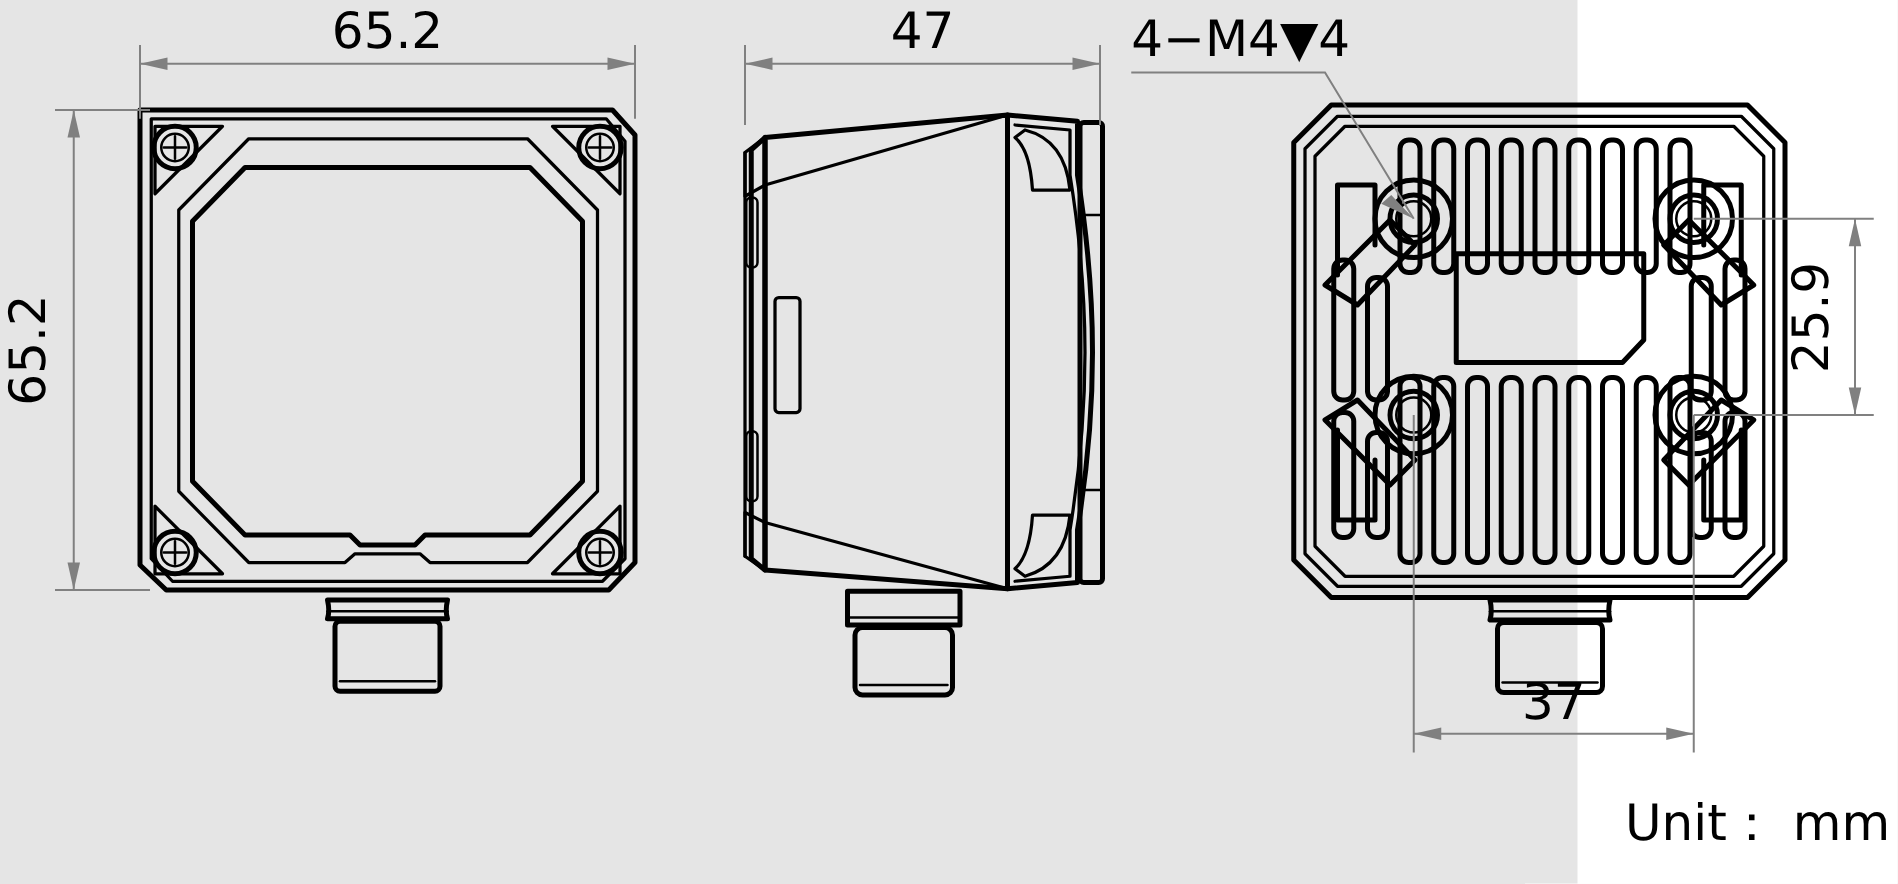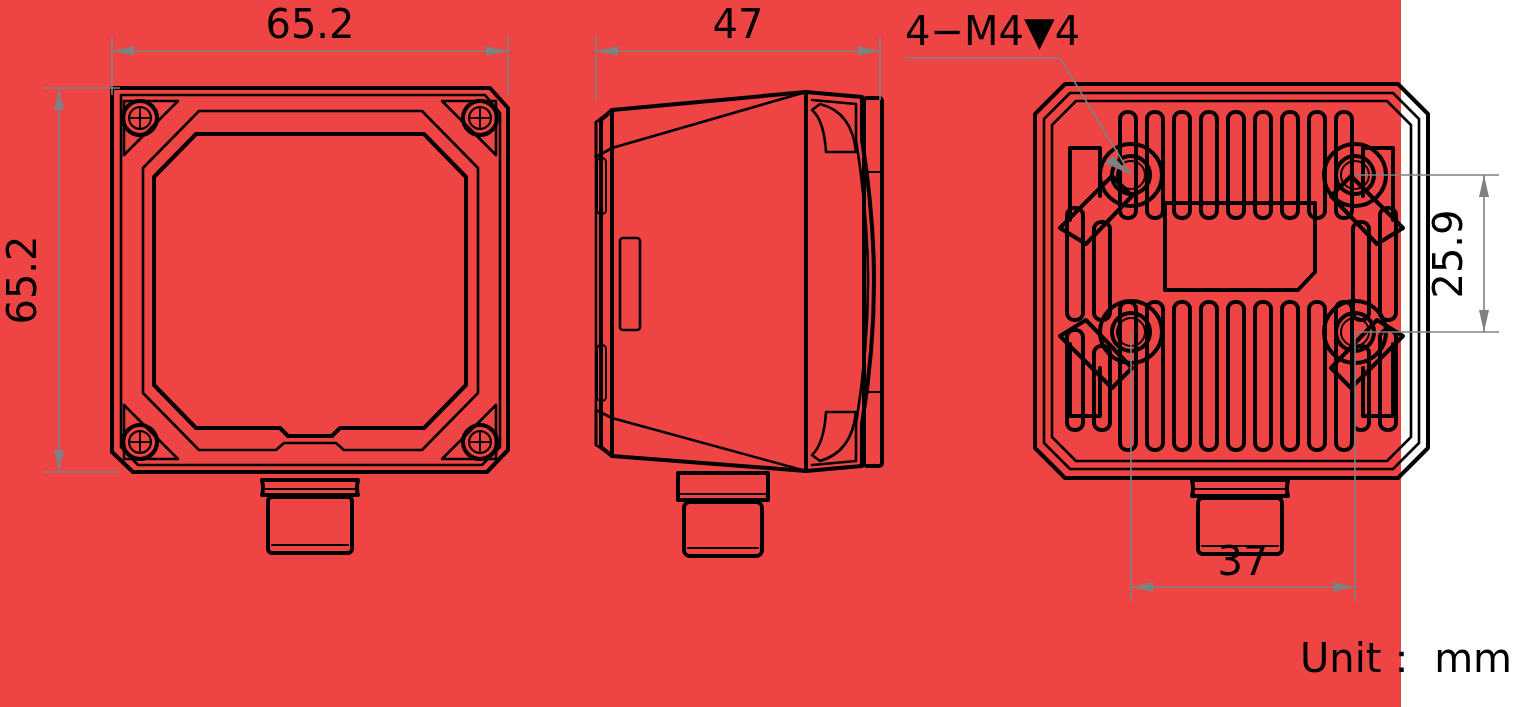--- a/index.html
+++ b/index.html
@@ -1,18 +1,18 @@
 <!DOCTYPE html>
 <html><head>
 <meta charset="utf-8">
 <style>
   html,body{margin:0;padding:0;background:#ffffff;}
   body{width:1518px;height:707px;overflow:hidden;
        font-family:"DejaVu Sans","Liberation Sans",sans-serif;}
-  #stage{position:relative;width:1401px;height:707px;background:#ef4444;}
+  #stage{position:relative;width:1262px;height:707px;background:#e5e5e5;}
   svg{display:block;position:absolute;top:0;left:0;}
   .part{fill:none;stroke:#000000;stroke-width:4;stroke-linejoin:round;stroke-linecap:round;}
   .part-thin{fill:none;stroke:#000000;stroke-width:2.6;stroke-linejoin:round;stroke-linecap:round;}
   .part-hair{fill:none;stroke:#000000;stroke-width:2;stroke-linejoin:round;stroke-linecap:round;}
   .dim{fill:none;stroke:#808080;stroke-width:1.6;}
   .dimarrow{fill:#808080;stroke:none;}
   .dimtext{fill:#000000;font-size:40px;font-family:"DejaVu Sans","Liberation Sans",sans-serif;}
   .unittext{fill:#000000;font-size:40px;font-family:"DejaVu Sans","Liberation Sans",sans-serif;}
   .fin{fill:none;stroke:#000000;stroke-width:4;stroke-linejoin:round;}
 </style>

